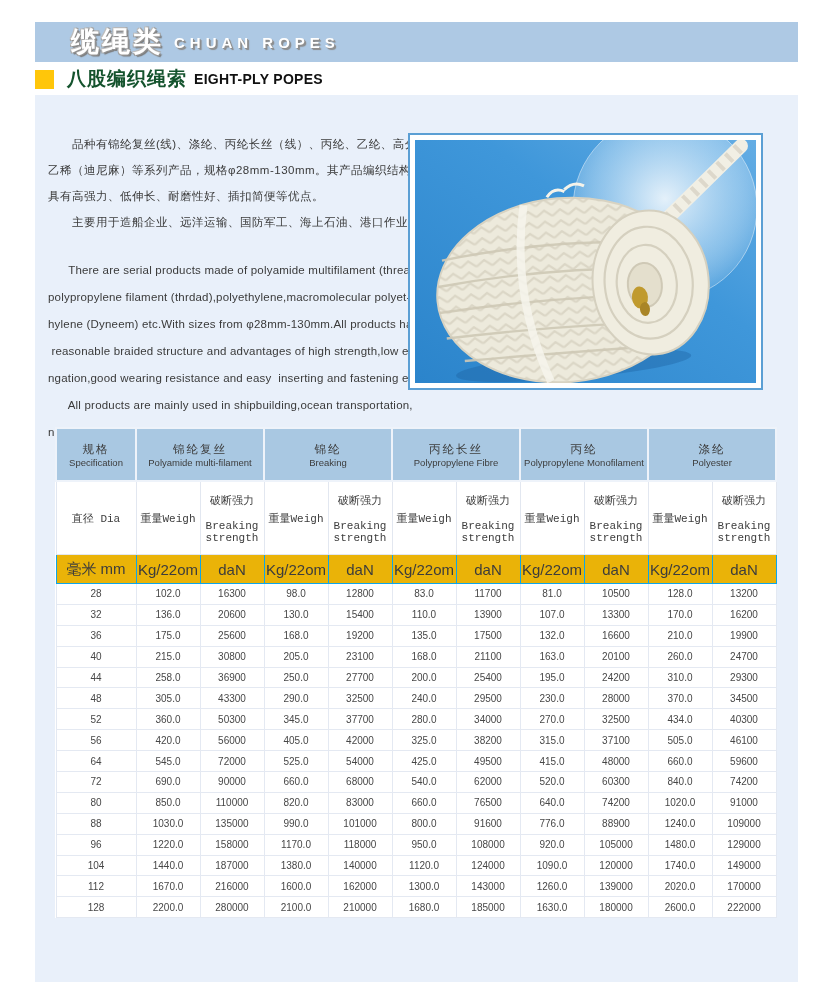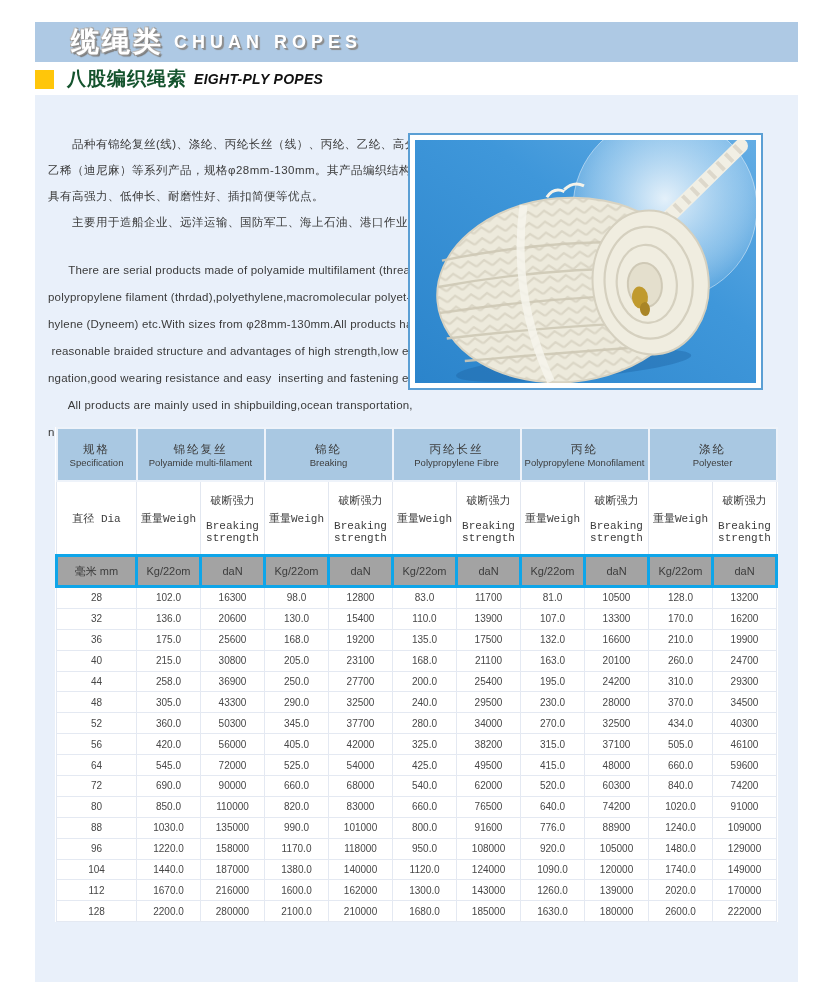--- a/index.html
+++ b/index.html
@@ -6,28 +6,28 @@
   .page{position:relative;width:830px;height:1000px;background:#fff;overflow:hidden;
         font-family:"Liberation Sans","DejaVu Sans",sans-serif;}
 
   
   .banner{position:absolute;left:35px;top:22px;width:763px;height:40px;
           background:var(--banner-bg,#aec9e4);display:flex;align-items:center;
           padding-left:36px;box-sizing:border-box;}
   .banner-cn{font-size:28px;font-weight:bold;color:#fff;letter-spacing:3px;
              text-shadow:1px 1px 0 #8f8f8f,-1px -1px 0 #bdbdbd,1px -1px 0 #a3a3a3,
                          -1px 1px 0 #a3a3a3,2px 2px 1px #7a7a7a;}
-  .banner-en{font-size:18px;font-weight:bold;color:#fff;letter-spacing:5px;margin-left:10px;
+  .banner-en{font-size:15px;font-weight:bold;color:#fff;letter-spacing:5px;margin-left:10px;
              margin-top:0;text-shadow:1px 1px 0 #8f8f8f,2px 2px 1px #8a8a8a;}
 
   
   .section{position:absolute;left:35px;top:66px;display:flex;align-items:center;}
   .marker{width:19px;height:19px;background:var(--marker,#ffc60a);margin-right:13px;}
   .section-cn{font-size:19px;font-weight:bold;color:#14532d;letter-spacing:1px;}
-  .section-en{font-size:14px;font-weight:bold;color:#101010;margin-left:7px;letter-spacing:.3px;font-style:italic;}
+  .section-en{font-size:14px;font-weight:bold;color:#101010;margin-left:7px;letter-spacing:.3px;}
 
   
   .panel{position:absolute;left:35px;top:95px;width:763px;height:887px;
          background:var(--panel-bg,#e9f0fa);}
 
   
   .intro{position:absolute;color:#3a3a3a;}
   .intro-cn{left:48px;top:131px;width:374px;font-size:11.5px;}
   .intro-cn .line{height:26px;line-height:26px;white-space:pre;letter-spacing:.5px;}
   .intro-en{left:48px;top:257px;width:378px;font-size:11.5px;}
@@ -40,21 +40,21 @@
 
   
   .spec-table-wrap{position:absolute;left:55px;top:427px;width:720px;}
   table{border-collapse:collapse;table-layout:fixed;width:720px;background:#fff;}
   th,td{padding:0;font-weight:normal;text-align:center;vertical-align:middle;}
   .grp{background:var(--header-bg,#a9c8e2);height:51px;border:2px solid #eef3fa;color:#3c3c3c;}
   .grp-cn{font-size:11.5px;letter-spacing:2px;}
   .grp-en{font-size:9.5px;white-space:nowrap;}
   .sub{height:72px;border:1px solid #e2e7f0;background:#fff;color:#3c3c3c;font-size:11px;font-family:Liberation Mono, monospace;}
   .breaking-en{margin-top:12px;}
-  .unit{height:28px;border:3px solid #0ea5e9;background:#a3a3a3;color:#3c3c3c;font-size:11px;}
+  .unit{height:28px;border:1px solid #0ea5e9;background:#eab308;color:#3c3c3c;font-size:15px;}
   tbody td{height:19.9px;border:1px solid #e4e9f2;background:#fff;color:#474747;font-size:10px;}
 </style>
 </head>
 <body>
 
 <div class="page" style="--banner-bg: #aec9e4; --panel-bg: #e9f0fa; --header-bg: #a9c8e2; --marker: #ffc60a; --photo-border: #5b9fd4;">
 
   <div class="banner">
     <span class="banner-cn">缆绳类</span>
     <span class="banner-en">CHUAN ROPES</span>

